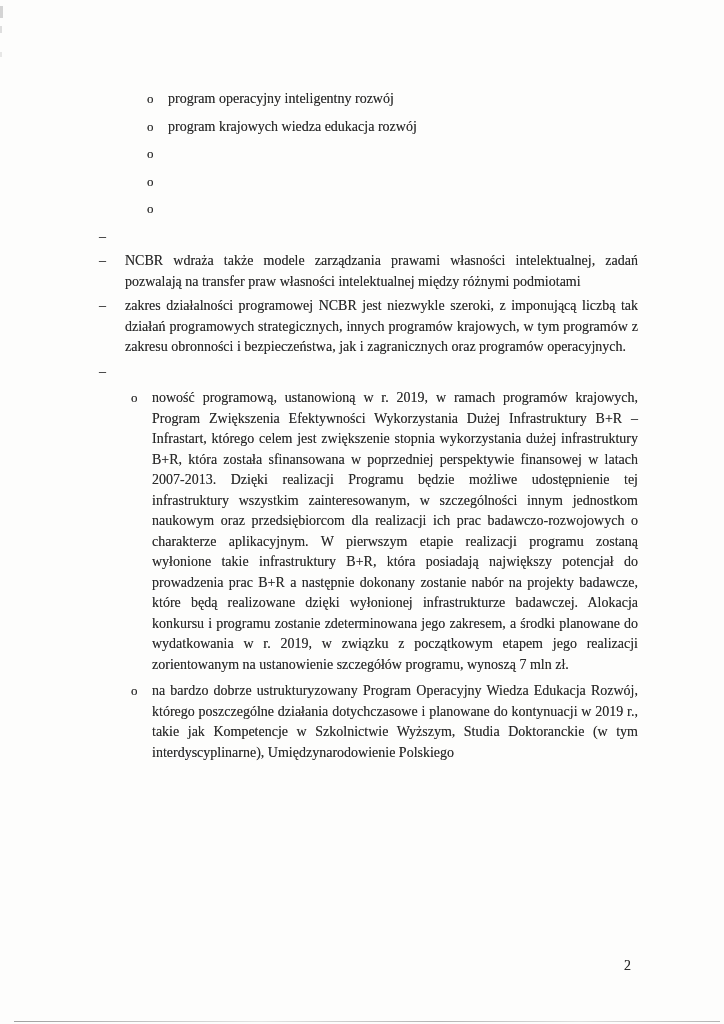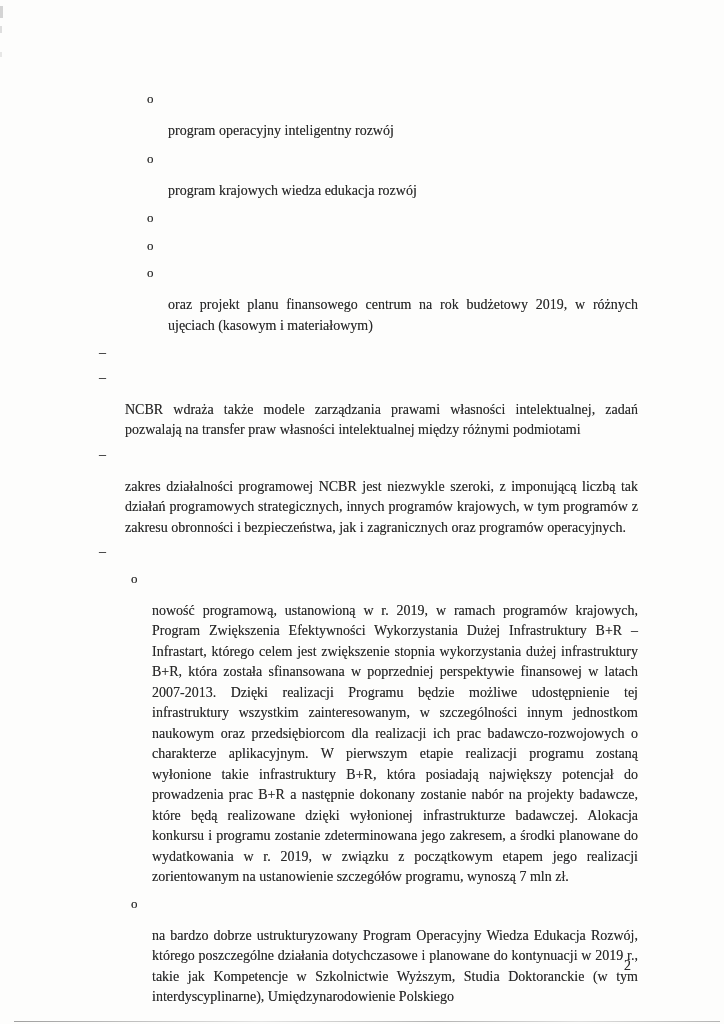--- a/index.html
+++ b/index.html
@@ -24,21 +24,20 @@
     top: 89px;
     left: 0;
     width: 724px;
   }
   .row {
     display: flex;
     align-items: flex-start;
   }
   .text {
     text-align: justify;
-    margin-top: 32px;
   }
   
   .o1 { padding-left: 147px; margin-bottom: 7px; }
   .o1 .marker { flex: 0 0 21px; width: 21px; font-size: 13px; }
   .o1 .text { width: 470px; }
   
   .dash { padding-left: 99px; margin-bottom: 4px; margin-top: 4px; }
   .dash .marker { flex: 0 0 26px; width: 26px; }
   .dash .text { width: 513px; }
   
@@ -115,21 +114,20 @@
       <span class="text">program krajowych wiedza edukacja rozwój</span>
     </div>
     <div class="row o1">
       <span class="marker">o</span>
     </div>
     <div class="row o1">
       <span class="marker">o</span>
     </div>
     <div class="row o1">
       <span class="marker">o</span>
-      <span class="text">oraz projekt planu finansowego centrum na rok budżetowy 2019, w różnych ujęciach (kasowym i materiałowym)</span>
     </div>
 
     <div class="row dash">
       <span class="marker">–</span>
     </div>
     <div class="row dash">
       <span class="marker">–</span>
       <span class="text">NCBR wdraża także modele zarządzania prawami własności intelektualnej, zadań pozwalają na transfer praw własności intelektualnej między różnymi podmiotami</span>
     </div>
     <div class="row dash">

